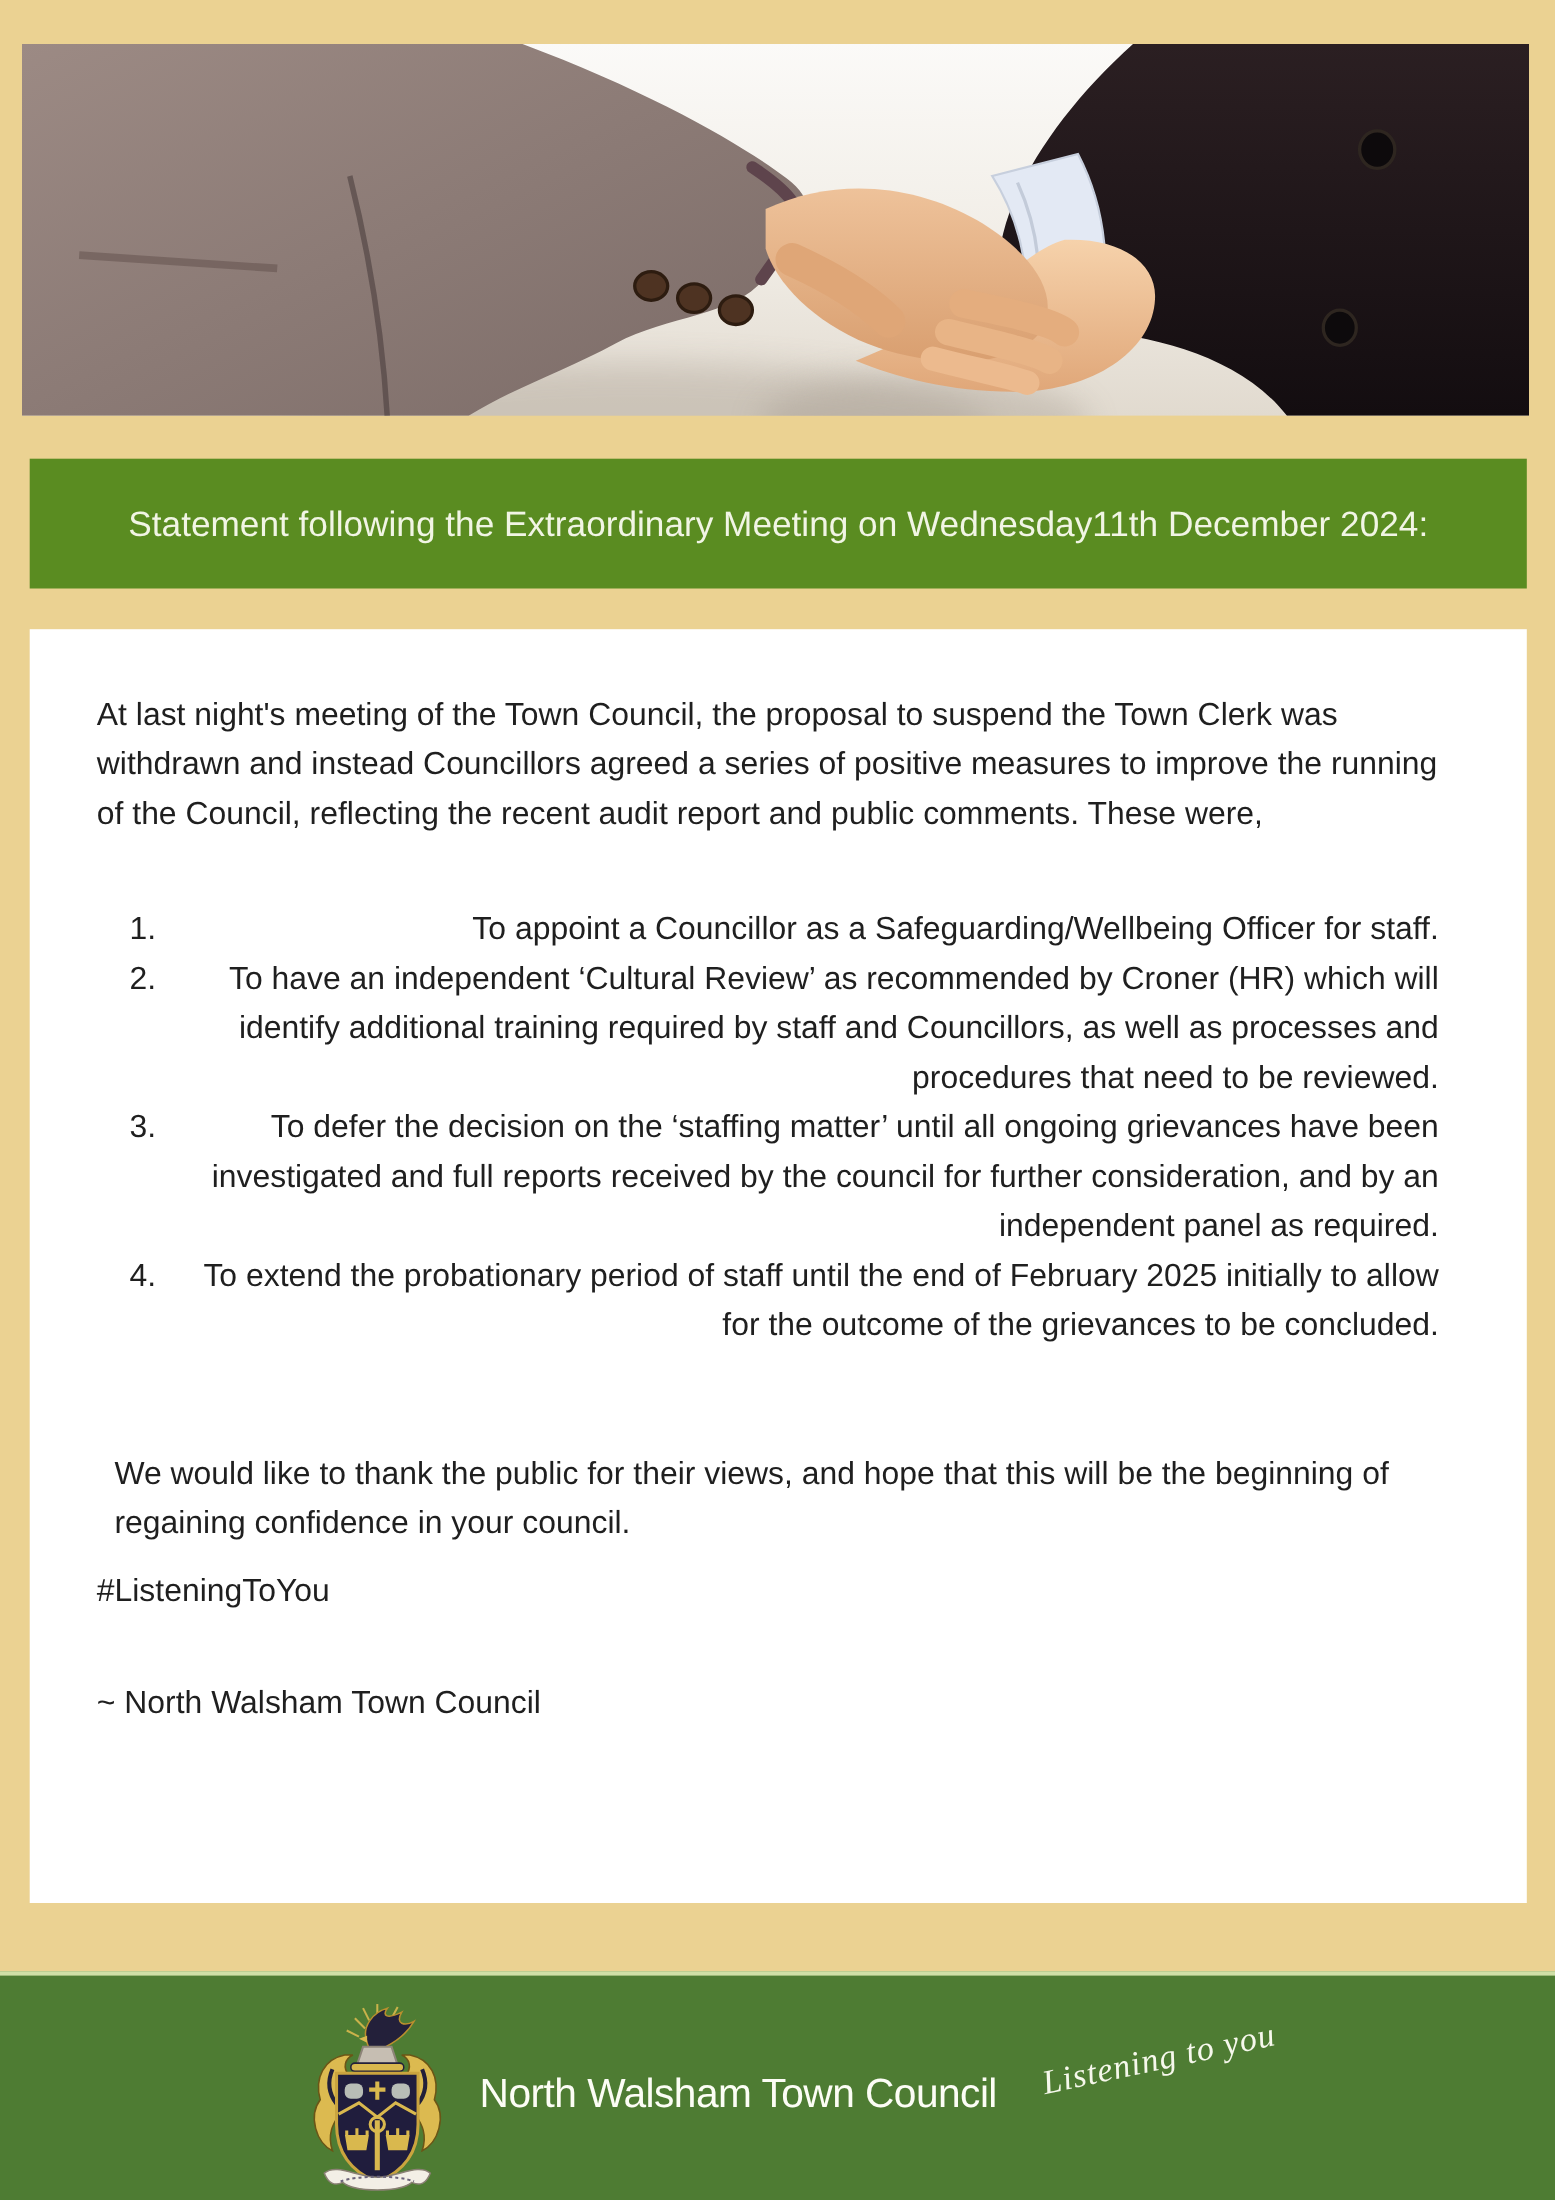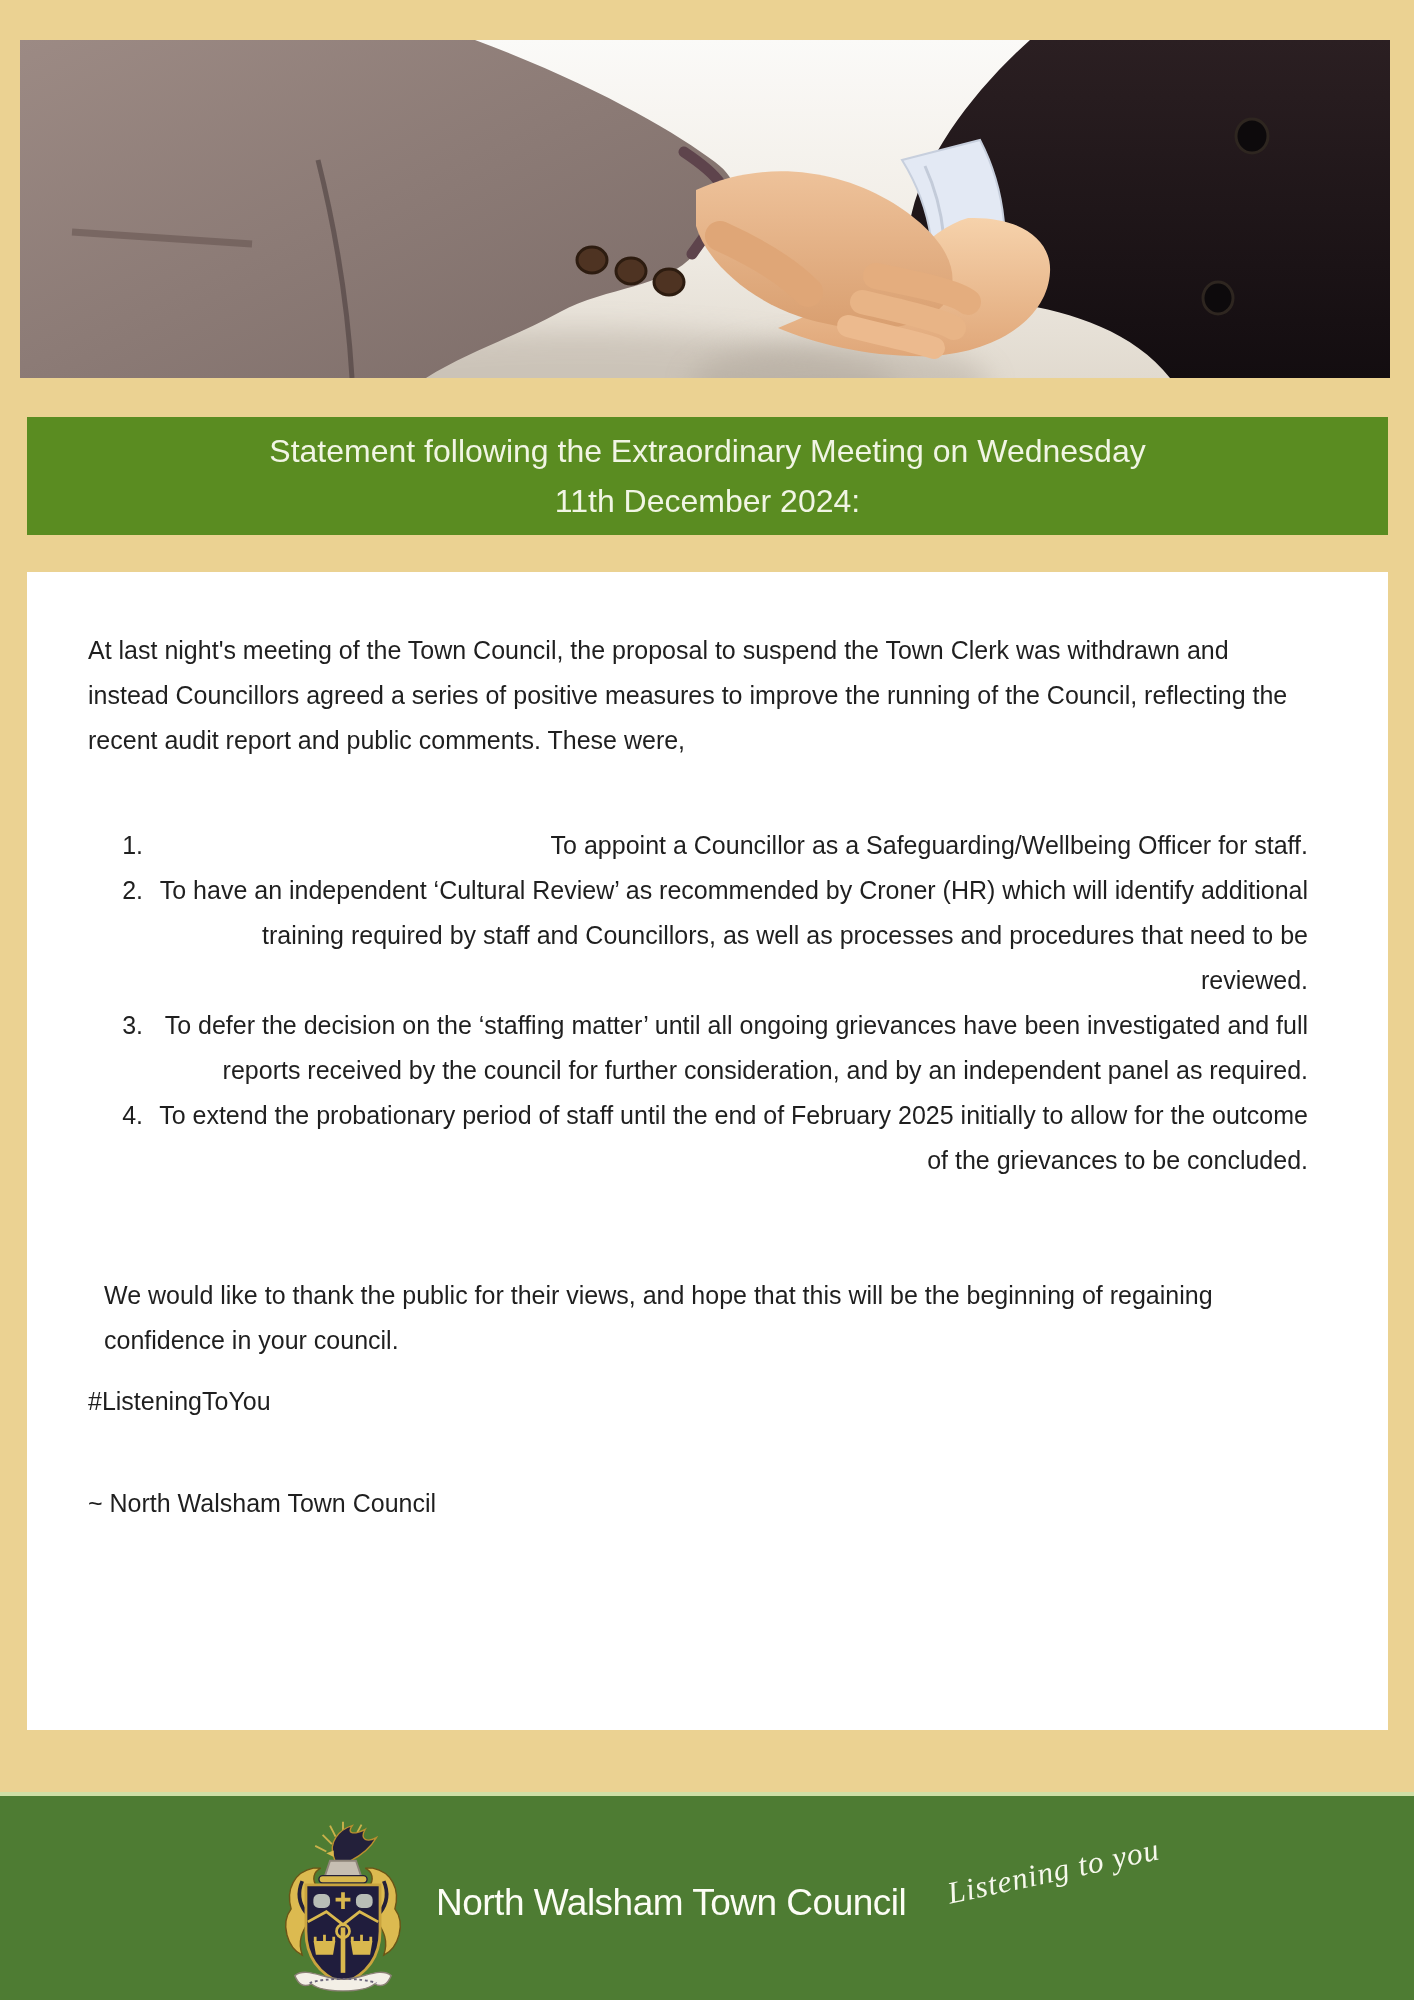--- a/index.html
+++ b/index.html
@@ -15,34 +15,34 @@
   .photo{
     position:absolute;left:20px;top:40px;
     width:1370px;height:338px;
     display:block;
   }
   
   .banner{
     position:absolute;left:27px;top:417px;
     width:1361px;height:118px;
     background:#5a8c21;
-    display:flex;flex-direction:column;align-items:center;justify-content:center;
+    display:flex;flex-direction:row;align-items:center;justify-content:center;
     color:#f1f5e4;
     font-size:32px;line-height:50px;
     text-align:center;
   }
   
   .panel{
     position:absolute;left:27px;top:572px;
     width:1361px;height:1158px;
     background:#ffffff;
     box-sizing:border-box;
     padding:56px 80px 0 61px;
     color:#1f1f1f;
-    font-size:25px;line-height:45px;
+    font-size:29px;line-height:45px;
   }
   .panel .intro{margin:0 0 60px 0;max-width:1220px;}
   .panel ol{
     margin:0 0 90px 0;
     padding:0 0 0 62px;
     list-style:decimal outside;
     max-width:1190px;
   }
   .panel ol li{padding-left:4px;text-align:right;}
   .panel .closing{margin:16px;max-width:1220px;}

